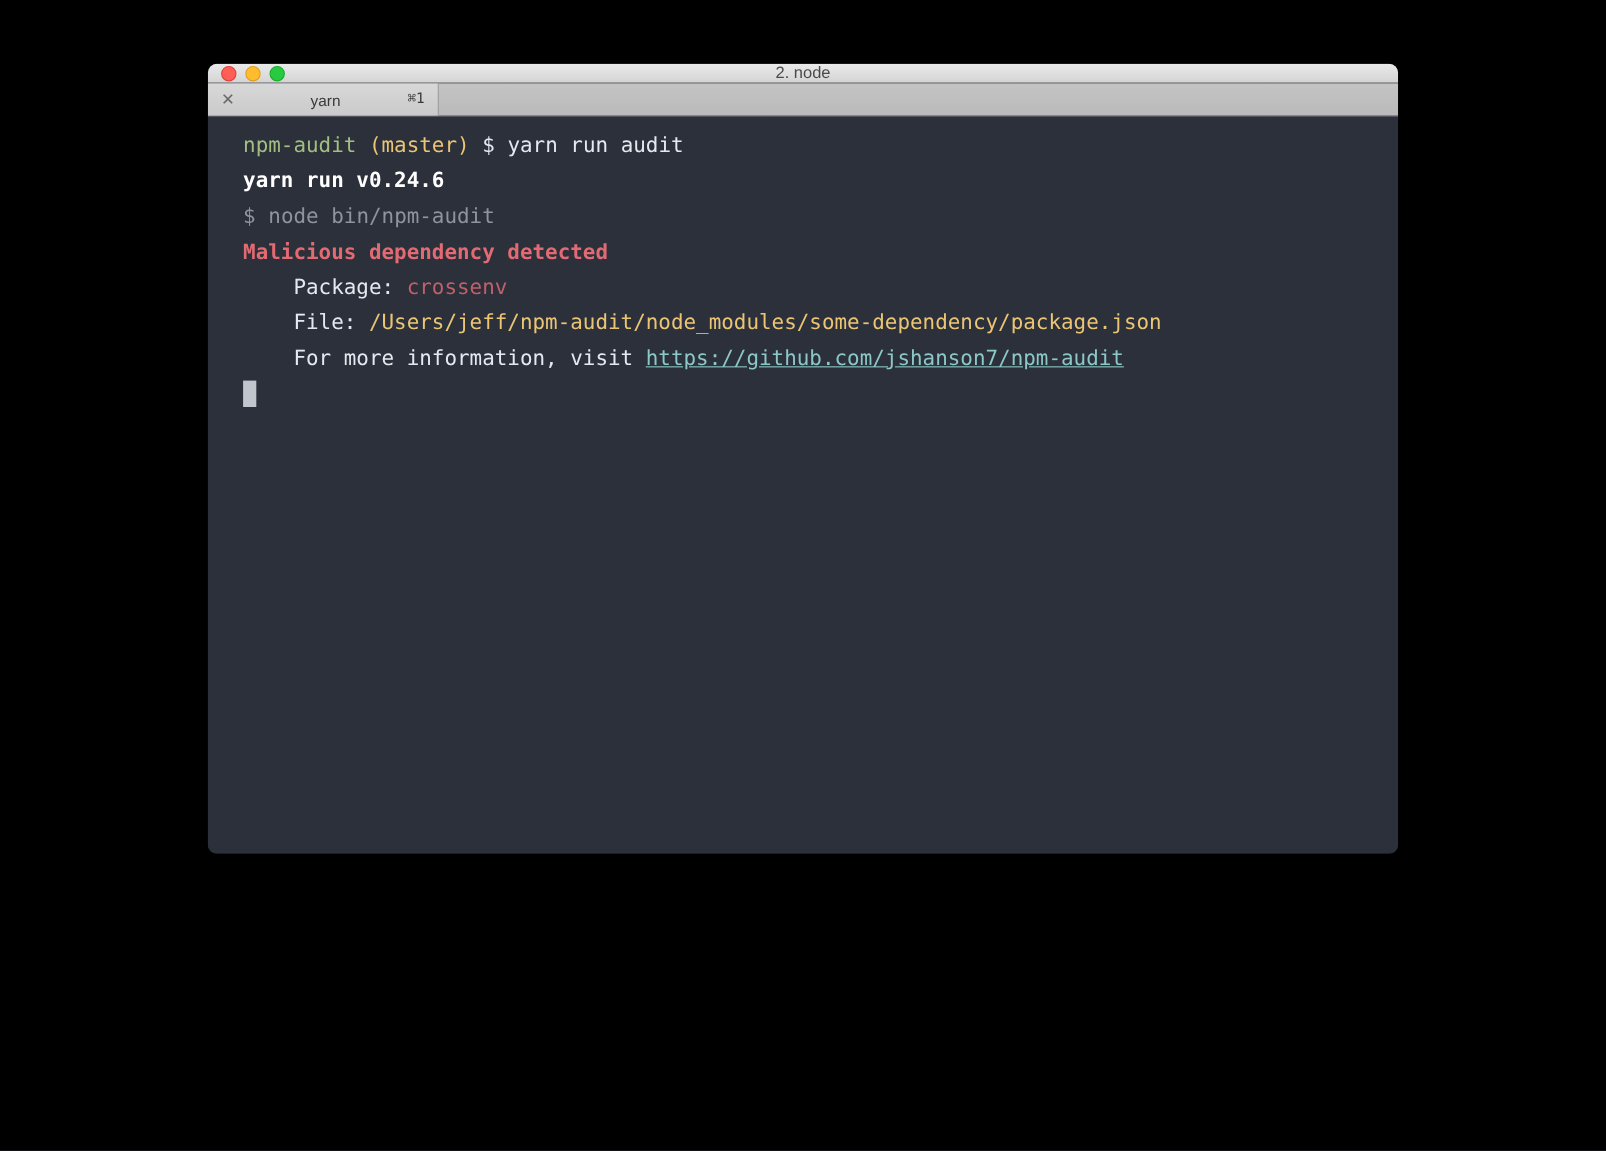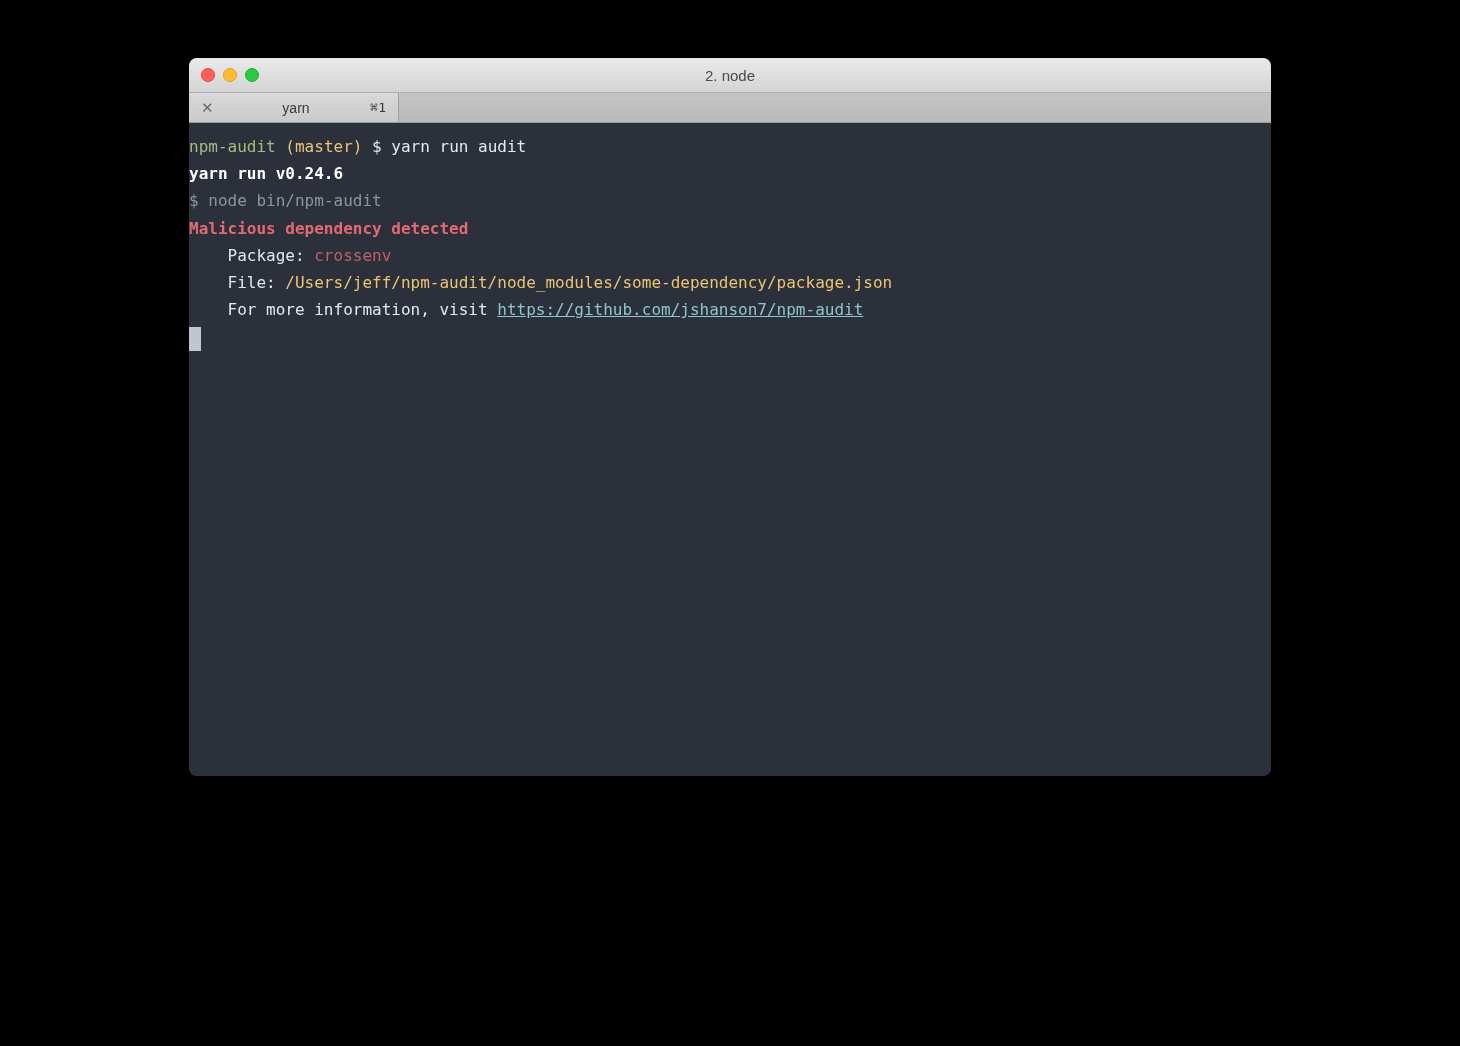--- a/index.html
+++ b/index.html
@@ -21,21 +21,21 @@
       width: 1082px;
       height: 718px;
       background: #2b303b;
       border-radius: 8px;
       overflow: hidden;
       box-shadow: 0 30px 80px rgba(0,0,0,0.6), 0 0 0 1px rgba(0,0,0,0.3);
       display: flex;
       flex-direction: column;
     }
     .titlebar {
-      height: 35px;
+      height: 18px;
       background: linear-gradient(to bottom, #eaeaea 0%, #d4d4d4 100%);
       display: flex;
       align-items: center;
       padding-left: 12px;
       position: relative;
       border-bottom: 1px solid #b0b0b0;
     }
     .traffic-lights {
       display: flex;
       gap: 8px;
@@ -89,23 +89,23 @@
       text-align: center;
     }
     .tab-shortcut {
       font-size: 13px;
       color: #3a3a3a;
       font-family: ui-monospace, monospace;
     }
     .terminal {
       flex: 1;
       background: #2b303b;
-      padding: 10px 0;
+      padding: 10px 32px;
       font-family: "Menlo", "Monaco", ui-monospace, monospace;
-      font-size: 16px;
+      font-size: 19px;
       line-height: 1.7;
       color: #c0c5ce;
       white-space: pre;
       overflow: hidden;
     }
     .green-text { color: #a3be81; }
     .yellow-text { color: #ebc574; }
     .white-text { color: #e4e8ef; }
     .white-bold { color: #ffffff; font-weight: bold; }
     .gray-text { color: #8e949e; }

